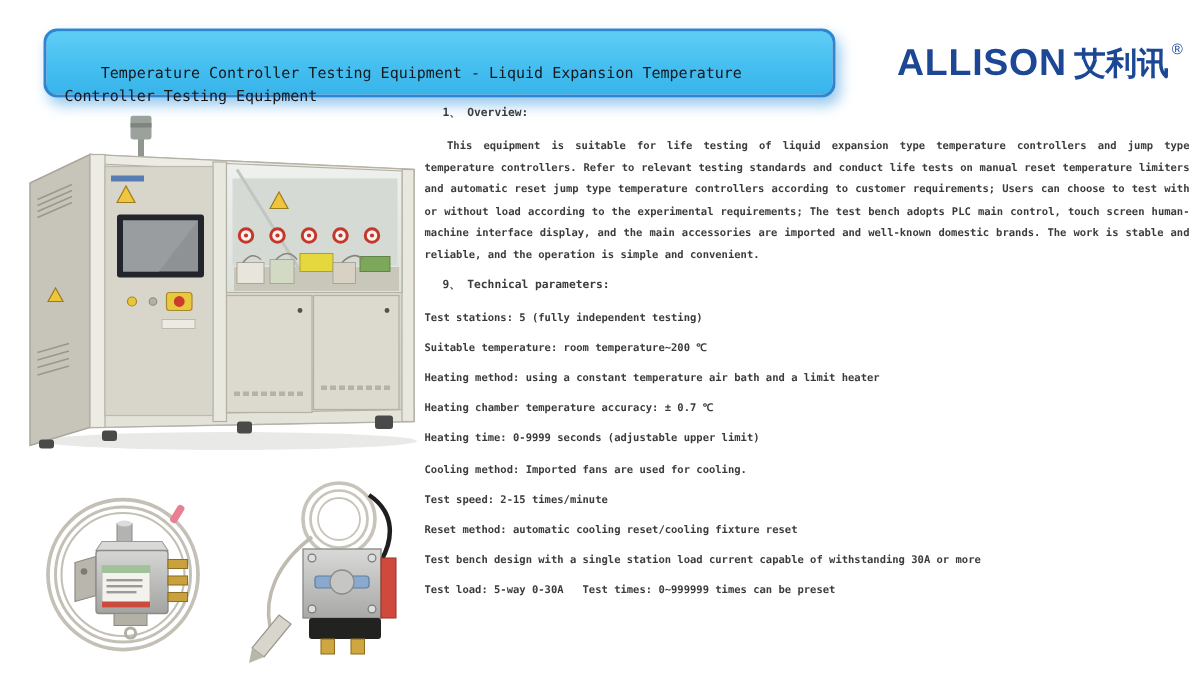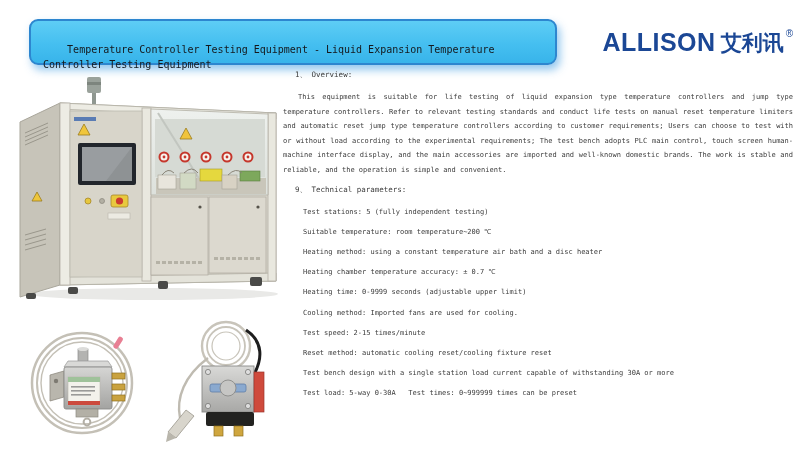--- a/index.html
+++ b/index.html
@@ -12,35 +12,35 @@
     position:absolute; left:29px; top:19px; width:528px; height:46px;
     background:linear-gradient(180deg,#5ecdf5 0%,#45bff0 55%,#38b4ea 100%);
     border:2px solid #2d86cf; border-radius:9px;
     box-shadow:3px 5px 9px rgba(130,190,235,0.85);
     padding:6px 12px; color:#15181c; font-size:10px; line-height:15px;
     white-space:pre-wrap;
   }
 
   
   .logo { position:absolute; left:598px; top:28px; width:195px; height:38px;
-          color:#1b4795; white-space:nowrap;text-align:right; }
+          color:#1b4795; white-space:nowrap; }
   .logo-latin { font-family:"Liberation Sans",sans-serif; font-weight:bold;
                 font-size:25px; letter-spacing:0.5px; vertical-align:baseline; }
   .logo-cjk   { font-family:"Liberation Sans",sans-serif; font-weight:bold;
                 font-size:21px; margin-left:5px; vertical-align:1px; }
   .logo-reg   { font-family:"Liberation Sans",sans-serif; font-size:10px;
                 vertical-align:14px; margin-left:2px; }
 
   
-  .content { position:absolute; left:283px; top:64px; width:510px; color:#3b3b3b; }
+  .content { position:absolute; left:283px; top:64px; width:510px; color:#3b3b3b;font-weight:bold; }
   .sec-heading { font-size:7.5px; line-height:14px; padding-left:12px;
                  margin-top:4px; white-space:pre-wrap; }
   .para { font-size:7px; line-height:14.6px; text-align:justify;
           text-indent:15px; margin-top:8px; margin-bottom:5px; }
-  .params { margin-top:5px;margin-left:20px; }
+  .params { margin-top:5px; }
   .param { font-size:7px; line-height:20.2px; white-space:pre-wrap; }
 
   
   .machine-wrap  { position:absolute; left:8px;   top:77px;  width:282px; height:226px; }
   .thermo1-wrap  { position:absolute; left:24px;  top:317px; width:122px; height:128px; }
   .thermo2-wrap  { position:absolute; left:162px; top:316px; width:118px; height:130px; }
   svg { display:block; }
 </style>
 </head>
 <body>
@@ -255,21 +255,21 @@
     </svg>
   </div>
 
   <div class="content">
     <div class="sec-heading">1、 Overview:</div>
     <p class="para">This equipment is suitable for life testing of liquid expansion type temperature controllers and jump type temperature controllers. Refer to relevant testing standards and conduct life tests on manual reset temperature limiters and automatic reset jump type temperature controllers according to customer requirements; Users can choose to test with or without load according to the experimental requirements; The test bench adopts PLC main control, touch screen human-machine interface display, and the main accessories are imported and well-known domestic brands. The work is stable and reliable, and the operation is simple and convenient.</p>
     <div class="sec-heading">9、 Technical parameters:</div>
     <div class="params">
       <div class="param">Test stations: 5 (fully independent testing)</div>
       <div class="param">Suitable temperature: room temperature~200 ℃</div>
-      <div class="param">Heating method: using a constant temperature air bath and a disc heater</div>
+      <div class="param">Heating method: using a constant temperature air bath and a limit heater</div>
       <div class="param">Heating chamber temperature accuracy: ± 0.7 ℃</div>
       <div class="param">Heating time: 0-9999 seconds (adjustable upper limit)</div>
       <div class="param">Cooling method: Imported fans are used for cooling.</div>
       <div class="param">Test speed: 2-15 times/minute</div>
       <div class="param">Reset method: automatic cooling reset/cooling fixture reset</div>
       <div class="param">Test bench design with a single station load current capable of withstanding 30A or more</div>
       <div class="param">Test load: 5-way 0-30A   Test times: 0~999999 times can be preset</div>
     </div>
   </div>
 

